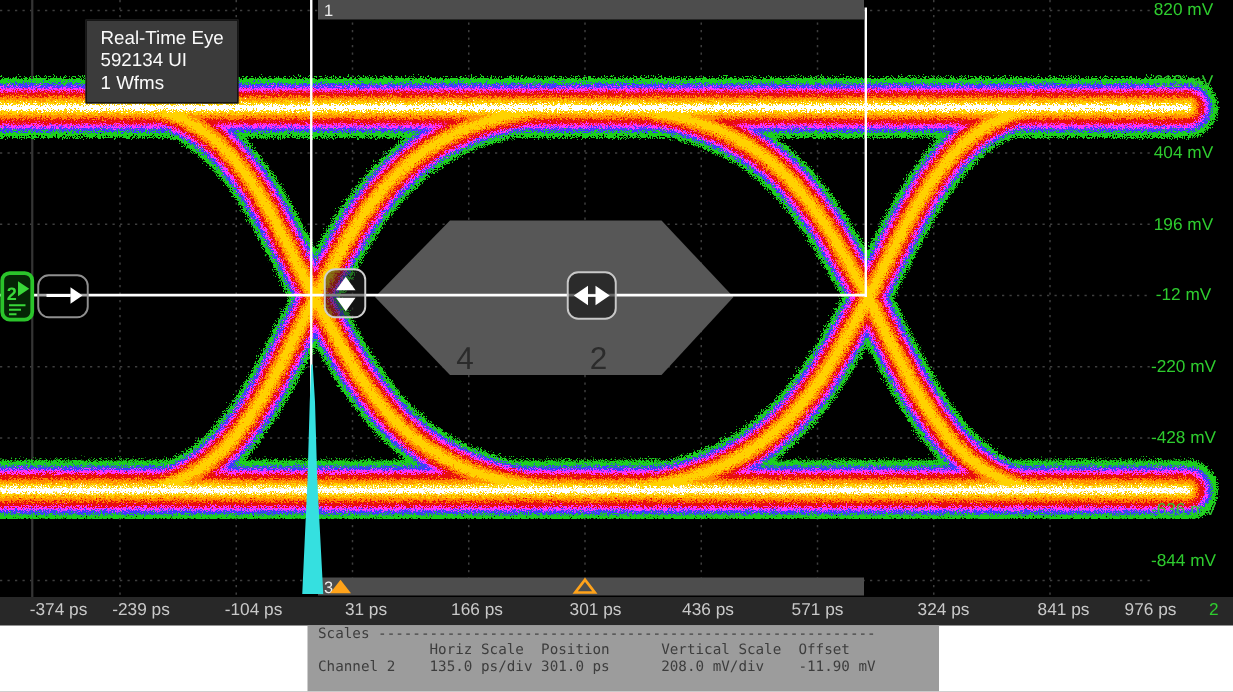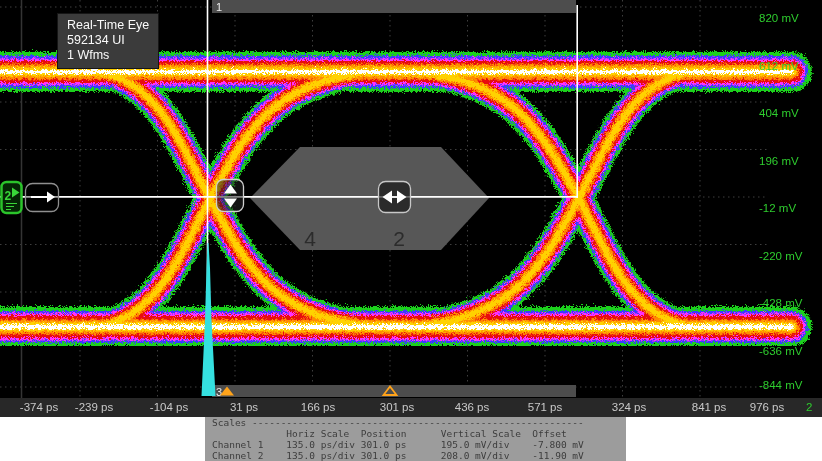--- a/index.html
+++ b/index.html
@@ -2,22 +2,22 @@
 <html><head>
 <meta charset="utf-8">
 <style>
   html,body{margin:0;padding:0;background:#fff;font-family:"Liberation Sans",sans-serif;}
   .screen{position:relative;width:822px;height:461px;background:#fff;overflow:hidden;}
   .plot{position:absolute;left:0;top:0;width:822px;height:398px;background:#000;}
   .plot svg{position:absolute;left:0;top:0;}
   .rte{position:absolute;left:57px;top:13px;background:#3b3b3b;border:1px solid #161616;
        border-radius:0;color:#fafafa;font-size:12.5px;line-height:15px;padding:4px 9px 5px 9px;
        white-space:nowrap;z-index:5;}
-  .mv{position:absolute;right:3px;width:60px;text-align:left;color:#2ecc2e;font-size:11.5px;
-      height:12px;line-height:12px;margin-top:11px;}
+  .mv{position:absolute;right:3px;width:60px;text-align:center;color:#2ecc2e;font-size:11.5px;
+      height:12px;line-height:12px;}
   .trow{position:absolute;left:0;top:398px;width:822px;height:19px;background:#282828;}
   .tl{position:absolute;top:3px;transform:translateX(-50%);color:#c9c9c9;font-size:11.5px;white-space:nowrap;}
   .ch2{position:absolute;top:3px;left:806px;color:#2ecc2e;font-size:11.5px;}
   .stable{position:absolute;left:205px;top:417px;width:421px;height:44px;background:#9c9c9c;
           color:#3d3d3d;font-family:"DejaVu Sans Mono",monospace;font-size:9.5px;line-height:11px;
           padding-left:7px;box-sizing:border-box;overflow:hidden;}
   .stable pre{margin:0;font:inherit;white-space:pre;}
 </style>
 </head>
 <body>
@@ -211,17 +211,16 @@
     <span class="tl" style="left:545px">571 ps</span>
     <span class="tl" style="left:629px">324 ps</span>
     <span class="tl" style="left:709px">841 ps</span>
     <span class="tl" style="left:767px">976 ps</span>
     <span class="ch2">2</span>
   </div>
 
   <div class="stable">
     <pre>Scales ----------------------------------------------------------</pre>
     <pre>             Horiz Scale  Position      Vertical Scale  Offset</pre>
-    <pre>Channel 1    135.0 ps/div 301.0 ps      195.0 mV/div    -7.800 mV</pre>
     <pre>Channel 2    135.0 ps/div 301.0 ps      208.0 mV/div    -11.90 mV</pre>
   </div>
 
 </div>
 
 </body></html>

